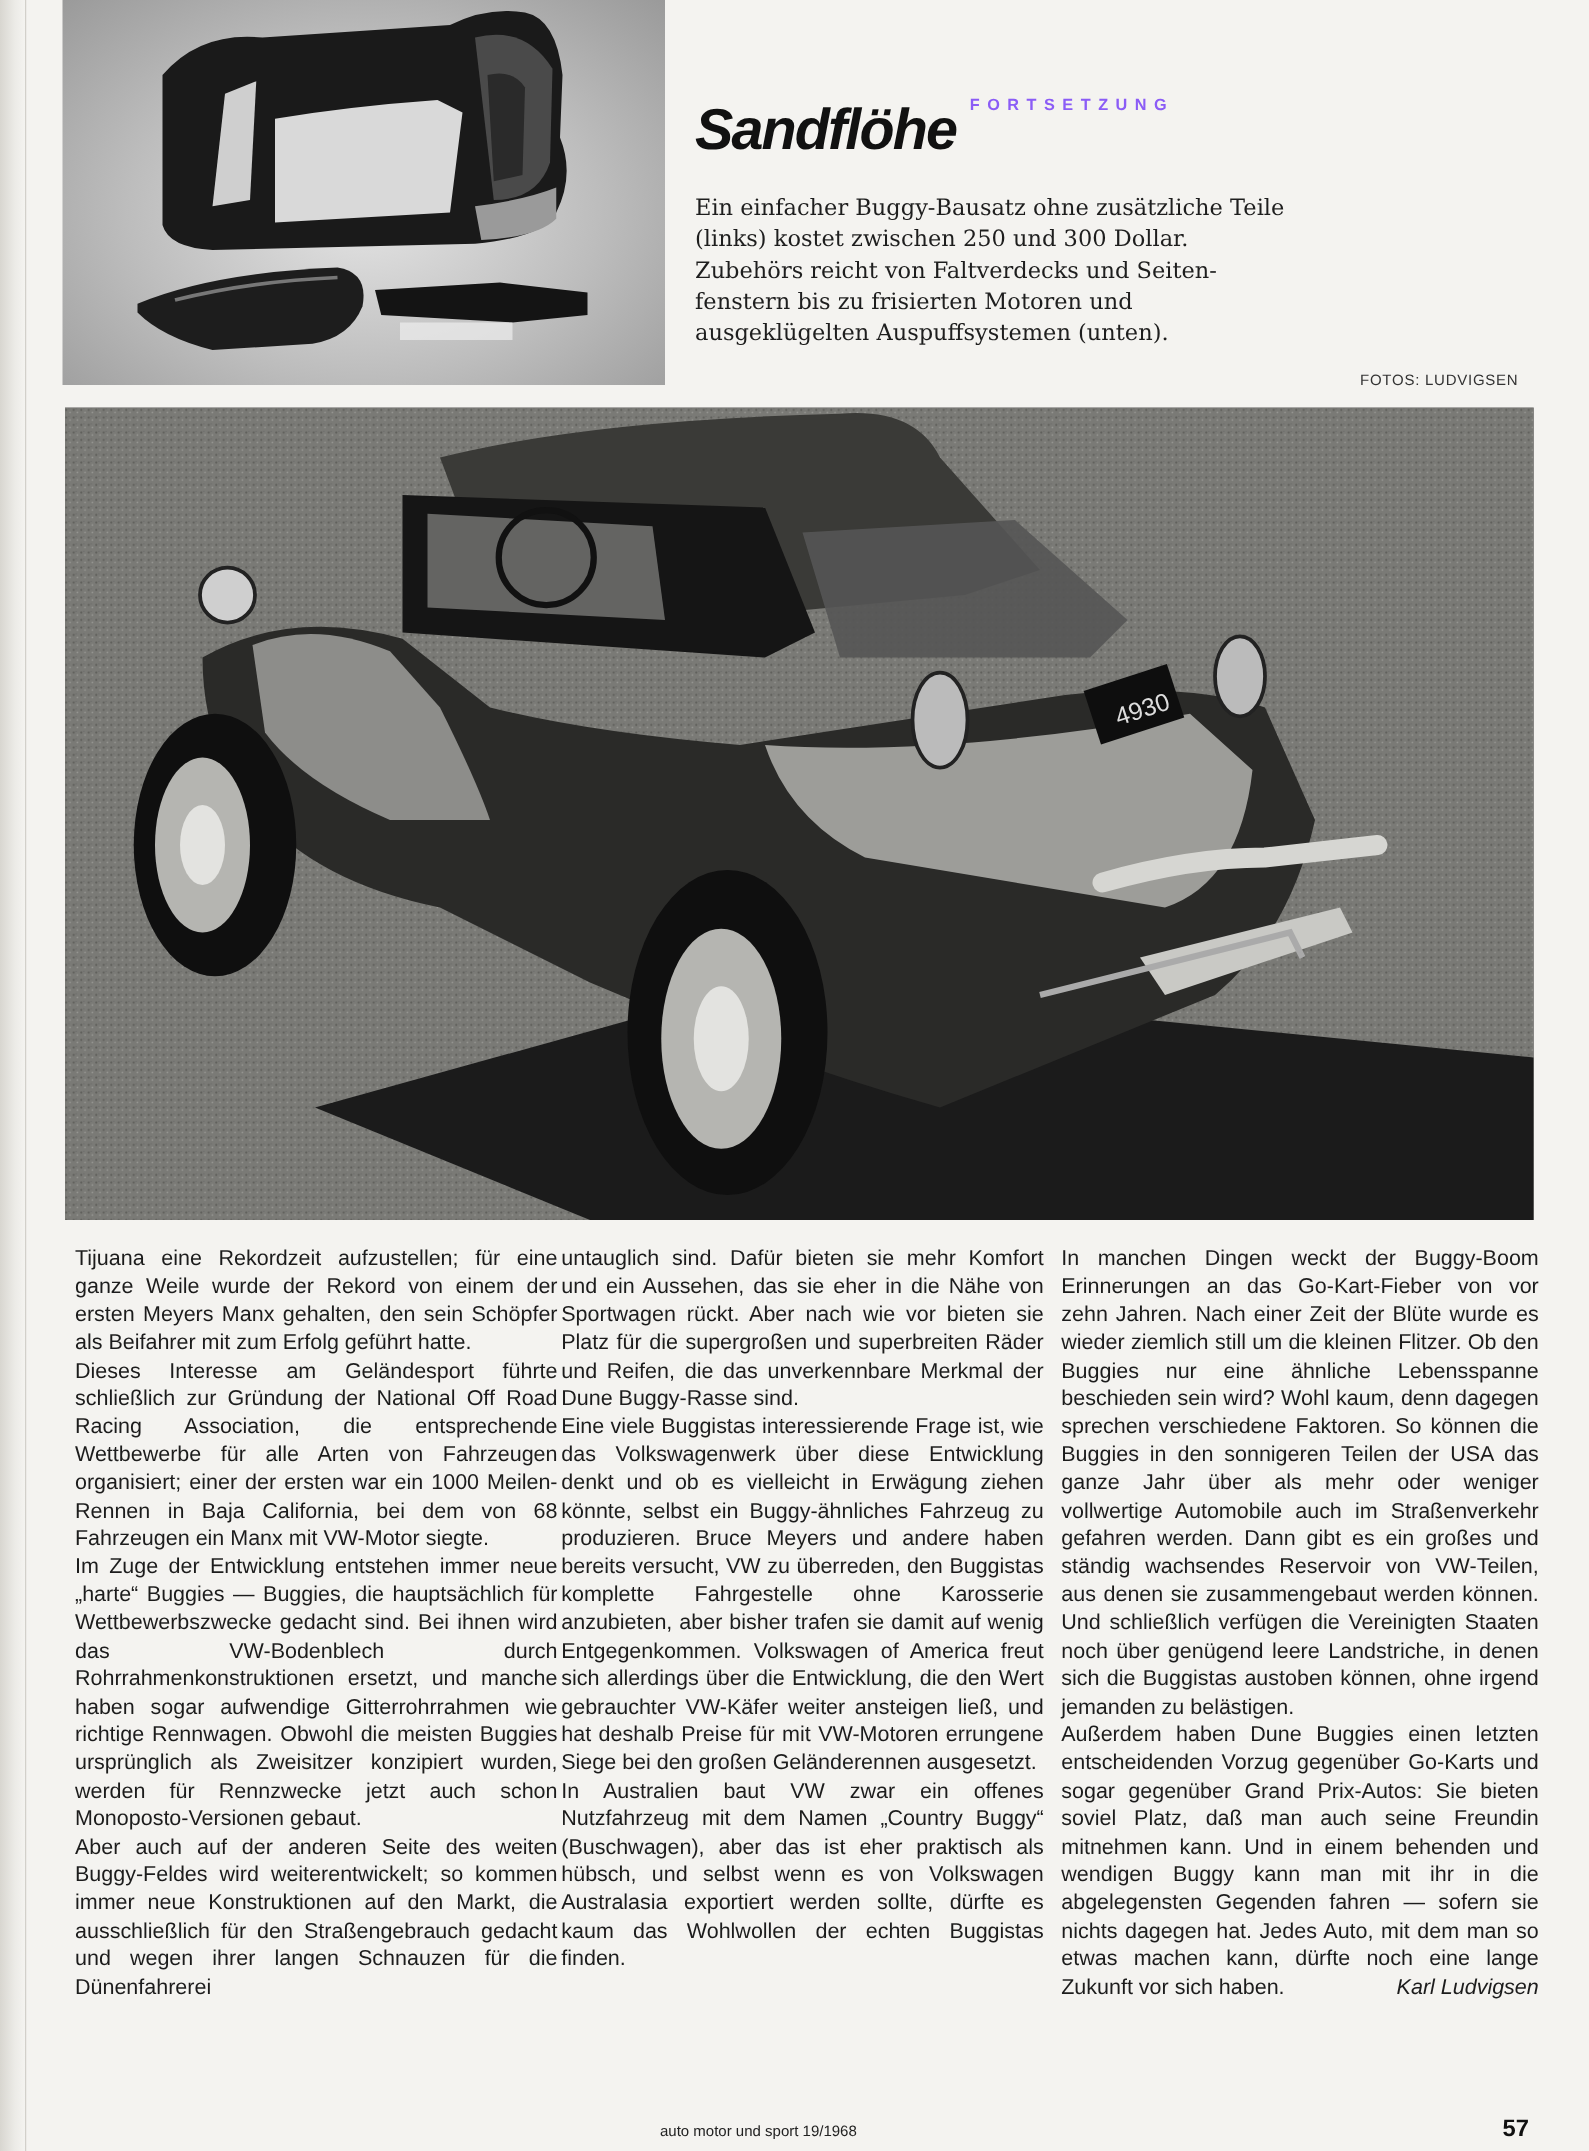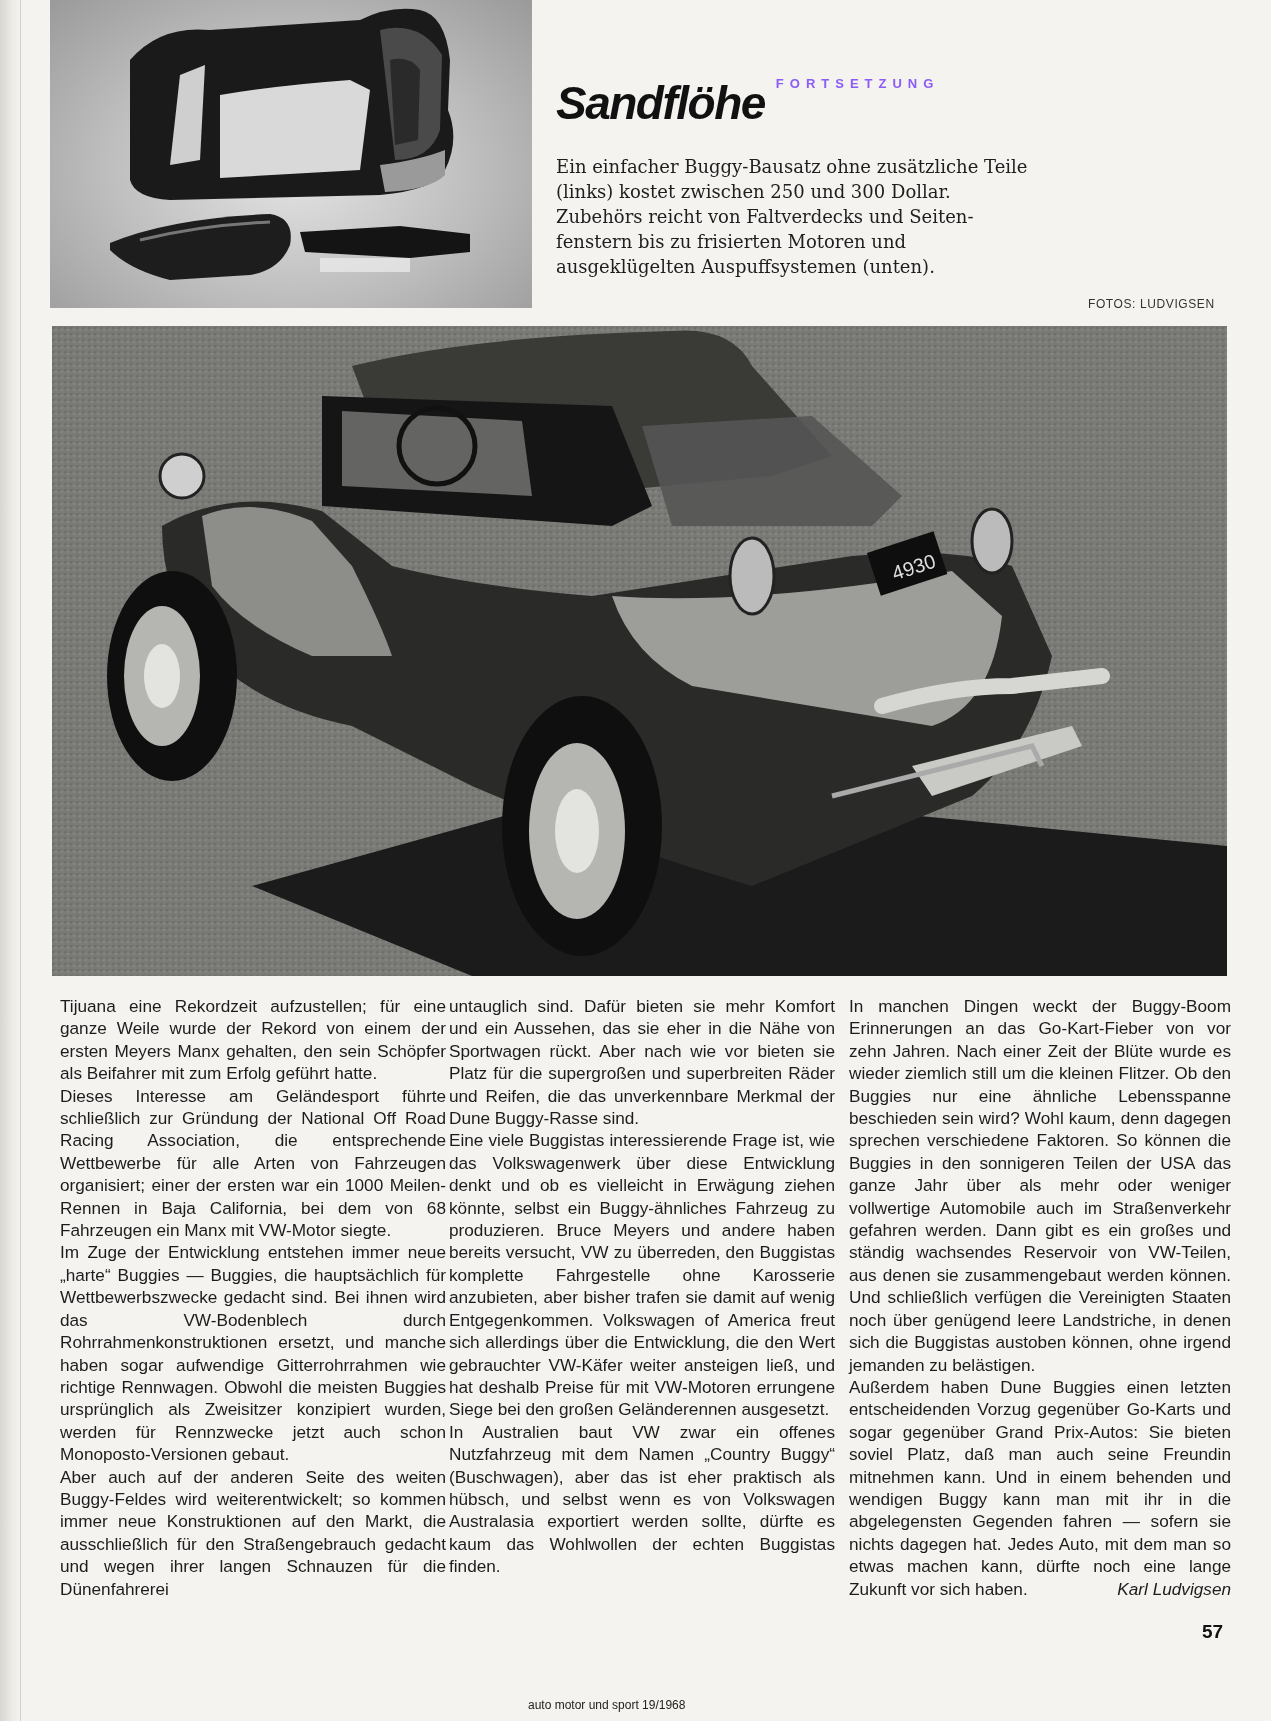--- a/index.html
+++ b/index.html
@@ -61,21 +61,21 @@
   .col.c2 { left: 399px; }
   .col.c3 { left: 799px; width: 382px; }
   .col p { margin: 0; text-align: justify; text-align-last: left; hyphens: none; }
   .author { font-style: italic; float: right; }
 
   .footer-mag {
     position: absolute; left: 528px; top: 1698px;
     font-family: "Liberation Sans", sans-serif; font-size: 12px; color: #222;
   }
   .footer-page {
-    position: absolute; left: 1202px; top: 1621px;
+    position: absolute; left: 1202px; top: 1693px;
     font-family: "Liberation Sans", sans-serif; font-weight: bold; font-size: 19px; color: #111;
   }
 </style>
 </head>
 <body>
 
 <div class="binding"></div>
 
 <div class="photo-kit">
   <svg viewBox="0 0 482 308" preserveAspectRatio="none">

